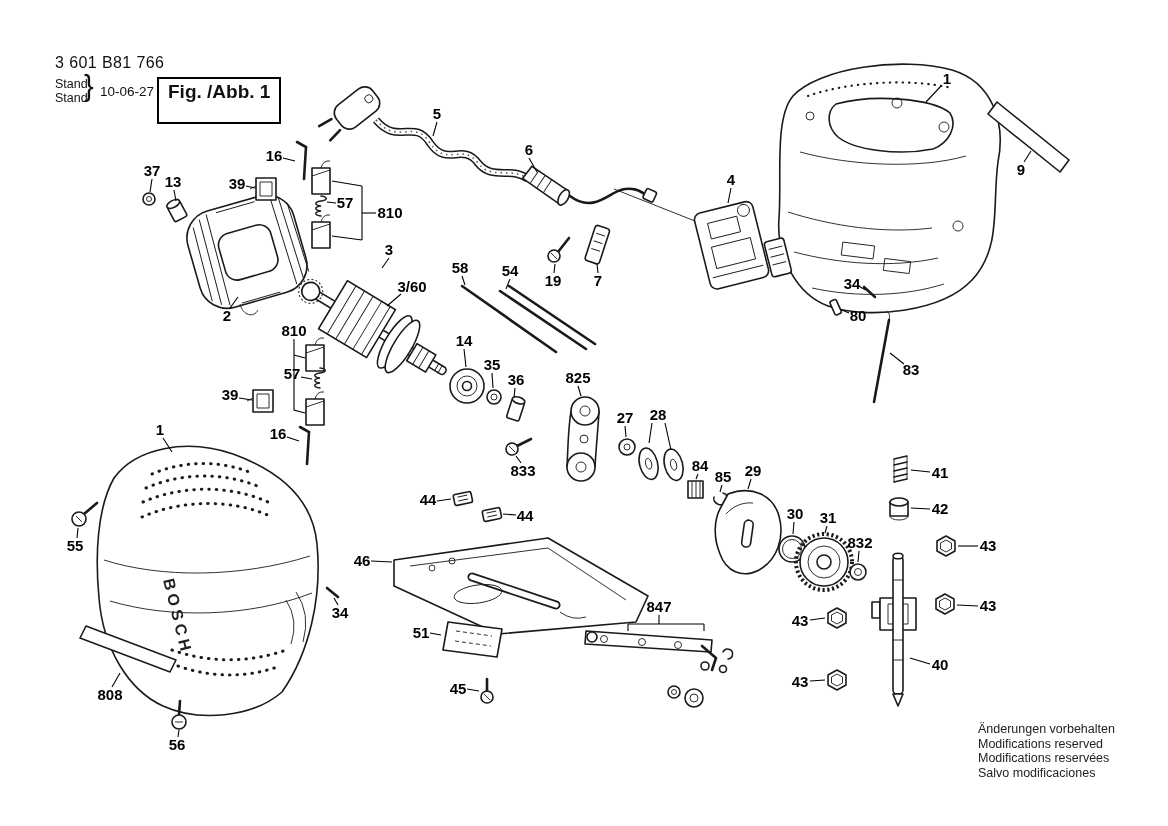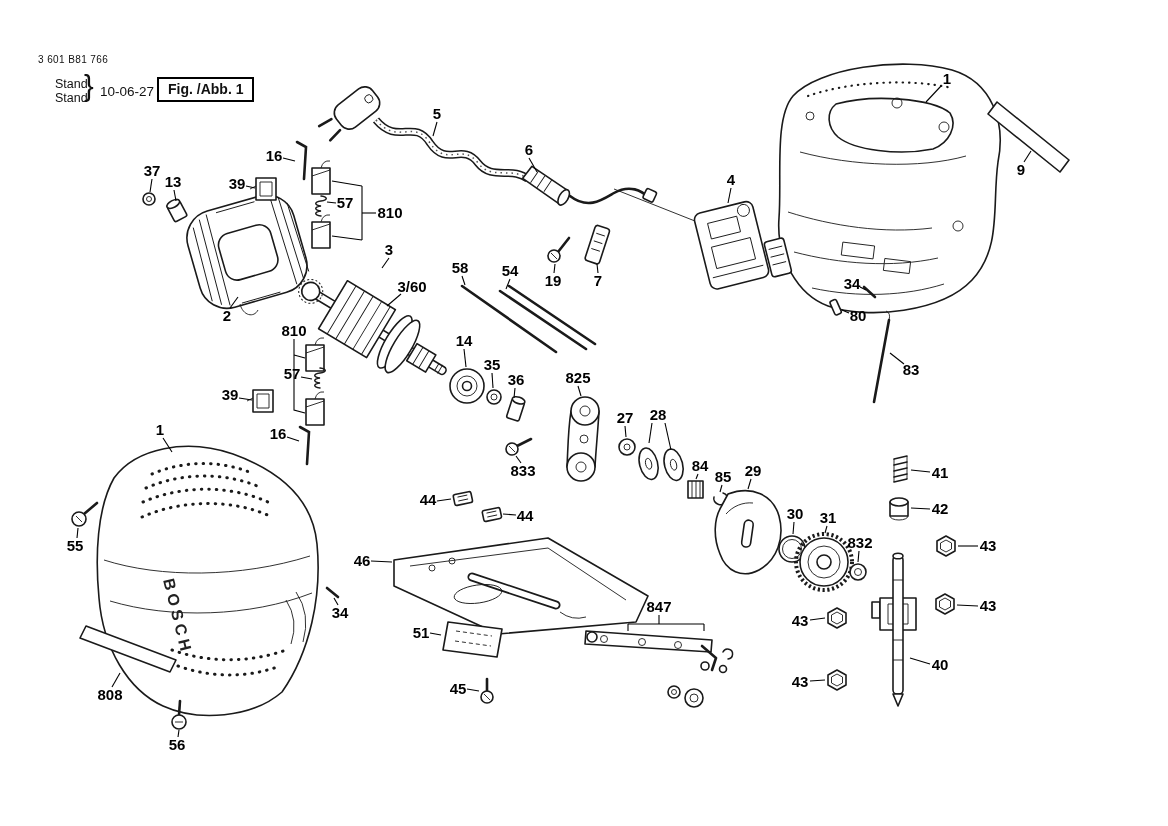--- a/index.html
+++ b/index.html
@@ -1,23 +1,23 @@
 <!DOCTYPE html>
 <html><head>
 <meta charset="utf-8">
 <style>
   html,body{margin:0;padding:0;background:#fff}
   .page{position:relative;width:1168px;height:826px;background:#fff;overflow:hidden;
         font-family:"Liberation Sans",sans-serif;color:#111}
-  .hdr-partnum{position:absolute;left:38px;top:54px;font-size:10px;letter-spacing:.4px}
+  .hdr-partnum{position:absolute;left:55px;top:54px;font-size:16px;letter-spacing:.4px}
   .hdr-standissue{position:absolute;left:55px;top:77px;font-size:12.5px;line-height:14px}
   .hdr-brace{position:absolute;left:84px;top:70px;font-size:29px;font-weight:400}
   .hdr-date{position:absolute;left:100px;top:84px;font-size:13.5px}
-  .fig-box{position:absolute;left:157px;top:77px;border:2.5px solid #000;padding:2px 9px 3px;
-           font-size:14px;font-weight:bold;background:#fff}
+  .fig-box{position:absolute;left:157px;top:77px;border:2.5px solid #000;padding:2px 9px 19px;
+           font-size:19px;font-weight:bold;background:#fff}
   .footer{position:absolute;left:978px;top:722px;font-size:12.5px;line-height:14.5px;color:#222}
   svg.art{position:absolute;left:0;top:0}
   .o{fill:#fff;stroke:#1a1a1a;stroke-width:1.6;stroke-linejoin:round}
   .t{fill:none;stroke:#1a1a1a;stroke-width:.9;stroke-linejoin:round}
   .td{fill:none;stroke:#1a1a1a;stroke-width:.9;stroke-dasharray:4 3}
   .l{fill:none;stroke:#1a1a1a;stroke-width:1.6;stroke-linecap:round;stroke-linejoin:round}
   .l2{fill:none;stroke:#1a1a1a;stroke-width:2.6;stroke-linecap:round}
   .l15{fill:none;stroke:#1a1a1a;stroke-width:1.5;stroke-linecap:round}
   .tick{fill:none;stroke:#1a1a1a;stroke-width:1;stroke-dasharray:2 2.2}
   .tick2{fill:none;stroke:#1a1a1a;stroke-width:4;stroke-dasharray:2.2 2.6}
@@ -512,14 +512,20 @@
 
   <div class="hdr-partnum">3 601 B81 766</div>
   <div class="hdr-standissue">
     <div>Stand</div>
     <div>Stand</div>
   </div>
   <div class="hdr-brace">}</div>
   <div class="hdr-date">10-06-27</div>
   <div class="fig-box">Fig. /Abb. 1</div>
 
+  <div class="footer">
+    <div>Änderungen vorbehalten</div>
+    <div>Modifications reserved</div>
+    <div>Modifications reservées</div>
+    <div>Salvo modificaciones</div>
+  </div>
 
 </div>
 
 </body></html>

